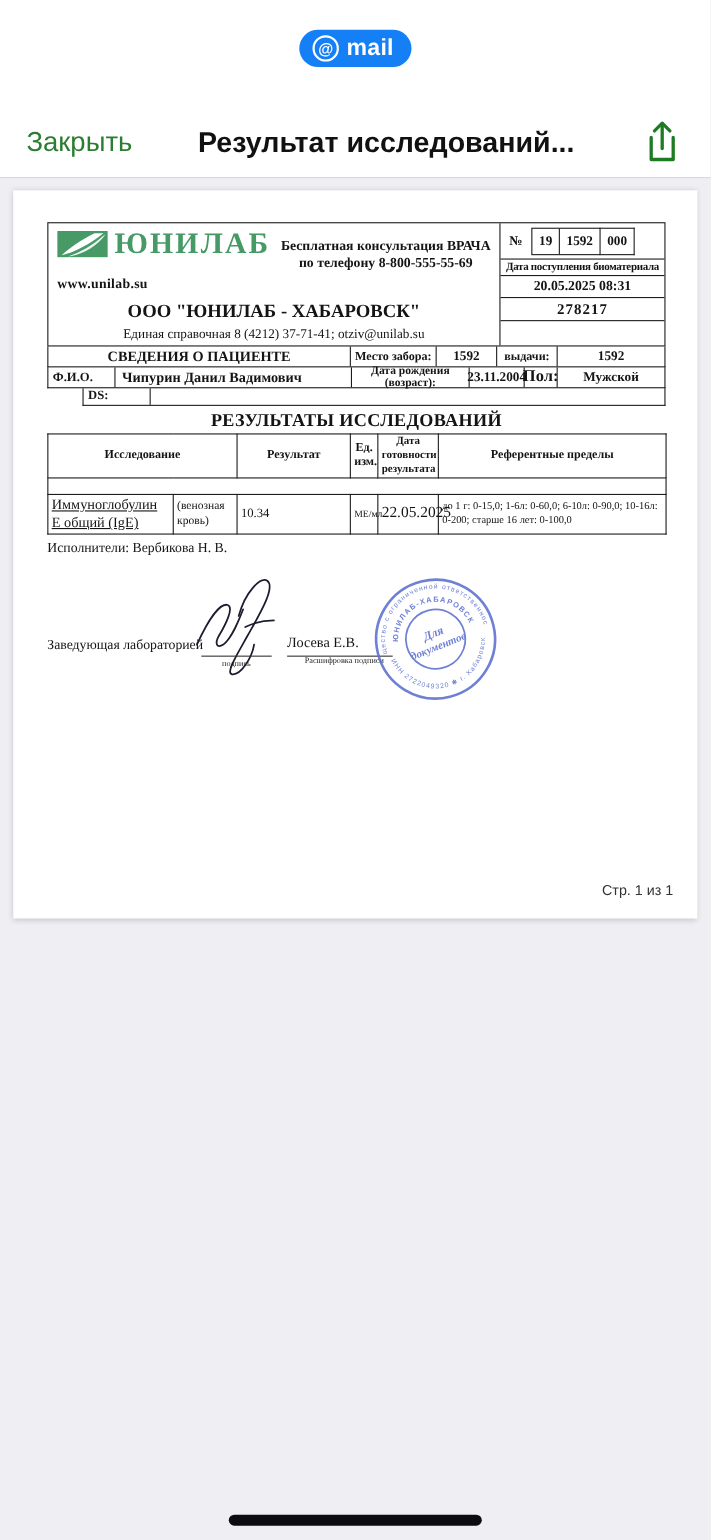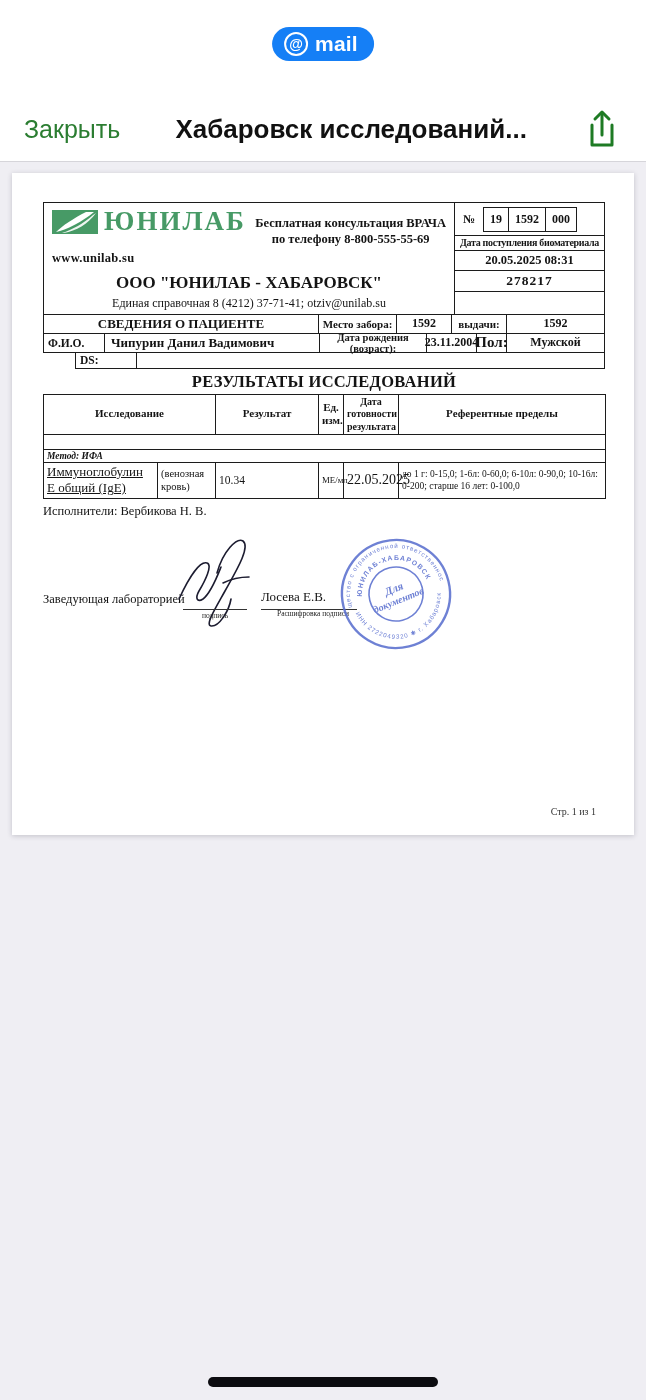--- a/index.html
+++ b/index.html
@@ -101,38 +101,38 @@
   .executors{font-size:12.5px;margin-top:5px;}
   
   .sig-block{position:relative;height:150px;margin-top:18px;}
   .sig-role{position:absolute;left:0;top:55px;font-size:12.5px;}
   .sig-svg{position:absolute;left:128px;top:-4px;}
   .sig-line{position:absolute;left:140px;top:72px;width:64px;border-bottom:1px solid #333;}
   .sig-caption{position:absolute;left:140px;top:74px;width:64px;text-align:center;font-size:7.5px;color:#222;}
   .sig-name{position:absolute;left:218px;top:52px;width:96px;font-size:13px;border-bottom:1px solid #333;padding-bottom:4px;}
   .sig-name-caption{position:absolute;left:222px;top:72px;width:96px;text-align:center;font-size:7.5px;color:#222;}
   .stamp{position:absolute;left:288px;top:-8px;width:130px;height:130px;transform:rotate(-14deg);opacity:.88;}
-  .page-footer{position:absolute;right:38px;bottom:18px;font-size:10px;color:#333;font-family:Liberation Serif, serif;}
+  .page-footer{position:absolute;right:22px;bottom:18px;font-size:13px;color:#333;font-family:Liberation Sans, sans-serif;}
   
   .home-indicator{
     position:absolute;left:50%;transform:translateX(-50%);
     top:1377px;width:230px;height:10px;border-radius:5px;background:#0c0c10;
   }
 </style>
 </head>
 <body>
 
 <div class="app-header">
   <div class="mail-pill">
     <span class="mail-at">@</span>
     <span class="mail-word">mail</span>
   </div>
   <div class="nav-row">
     <span class="nav-close">Закрыть</span>
-    <span class="nav-title">Хабаровск исследований...</span>
+    <span class="nav-title">Результат исследований...</span>
     <span class="share-btn">
       <svg width="40" height="44" viewBox="0 0 40 44">
         <g stroke="#1e7b24" stroke-width="3" fill="none" stroke-linecap="round" stroke-linejoin="round">
           <path d="M10 18 L10 38 L30 38 L30 18"></path>
           <path d="M20 28 L20 6"></path>
           <path d="M13 12 L20 5 L27 12"></path>
         </g>
       </svg>
     </span>
   </div>
@@ -212,23 +212,20 @@
         <th class="rt-h" colspan="2">Исследование</th>
         <th class="rt-h">Результат</th>
         <th class="rt-h">Ед. изм.</th>
         <th class="rt-h" style="font-size:10px;">Дата готовности результата</th>
         <th class="rt-h">Референтные пределы</th>
       </tr>
       <tr>
         <td class="gap-cell" colspan="6"></td>
       </tr>
       <tr>
-        <td class="method-cell" colspan="6">Метод: ИФА</td>
-      </tr>
-      <tr>
         <td class="res-name">Иммуноглобулин E общий (IgE)</td>
         <td class="res-ven">(венозная кровь)</td>
         <td class="res-val">10.34</td>
         <td class="res-unit">МЕ/мл</td>
         <td class="res-date">22.05.2025</td>
         <td class="res-ref">до 1 г: 0-15,0; 1-6л: 0-60,0; 6-10л: 0-90,0; 10-16л: 0-200; старше 16 лет: 0-100,0</td>
       </tr>
     </tbody>
       </table>
 

